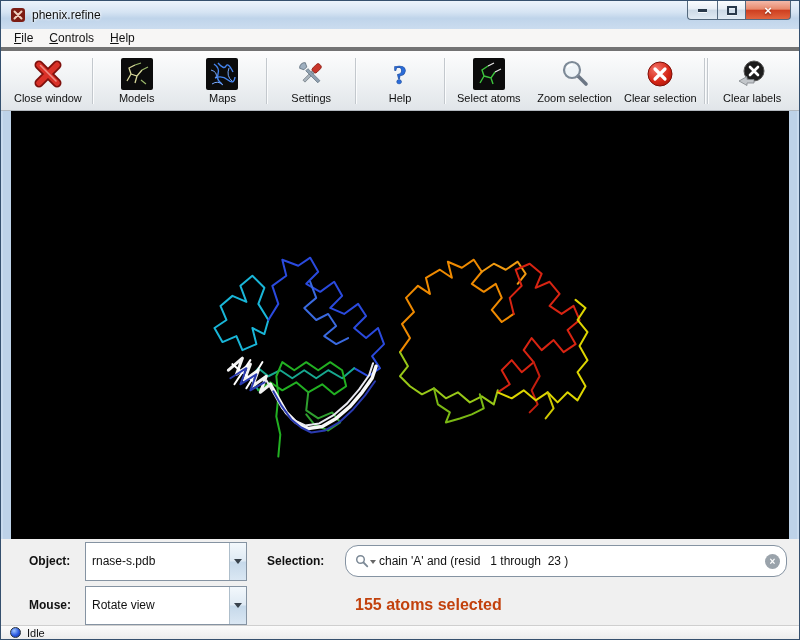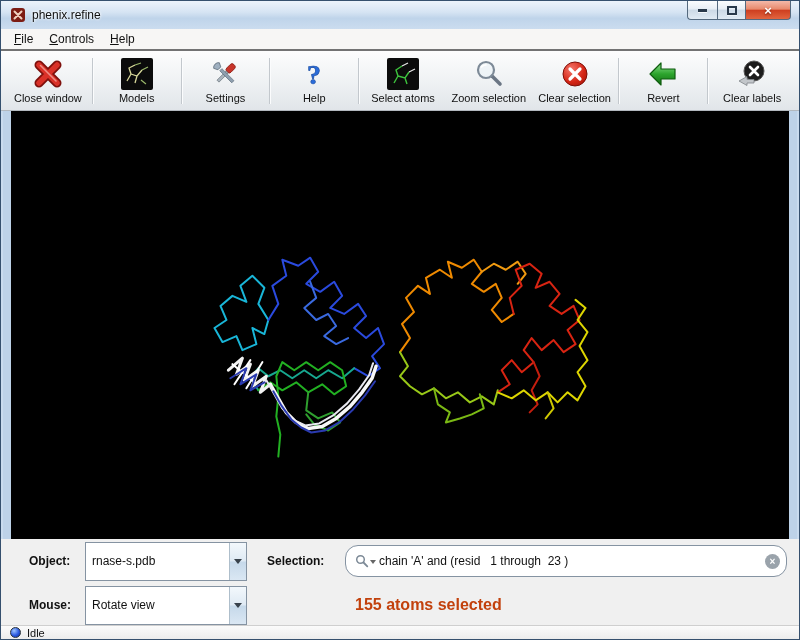--- a/index.html
+++ b/index.html
@@ -23,21 +23,21 @@
   .cap-btn.min { width:30px; border-radius:0 0 0 4px; border-right:none; }
   .cap-btn.max { width:28px; border-right:none; }
   .cap-btn.close { width:46px; border-radius:0 0 4px 0;
     background:linear-gradient(#f4b9a9,#e88a6d 45%,#ce3f20 52%,#e2653f);
     color:#fff; font-weight:bold; font-size:13px; text-shadow:0 1px 2px #7a1c08; }
   .glyph-min { width:9px; height:3px; background:#29394a; box-shadow:0 1px 0 rgba(255,255,255,.8); }
   .glyph-max { width:10px; height:9px; border:2px solid #29394a; box-shadow:0 1px 0 rgba(255,255,255,.6); }
 
   
   .menubar { height:22px; background:#f7f6f5; display:flex; align-items:center;
-    padding-left:5px; font-size:12px; color:#111; flex:0 0 auto; border-bottom:2px solid #737373; }
+    padding-left:5px; font-size:12px; color:#111; flex:0 0 auto; border-bottom:4px solid #737373; }
   .menu-item { padding:3px 8px; cursor:default; }
   .menu-item::first-letter { text-decoration:underline; }
 
   
   .toolbar { height:60px; flex:0 0 auto; display:flex; align-items:center; padding:2px 4px;
     background:linear-gradient(#fdfdfd,#eef1f3 55%,#e1e5e9);
     border-bottom:1px solid #b2b8be; }
   .tool-btn { flex:1; height:56px; display:flex; flex-direction:column; align-items:center;
     justify-content:center; gap:2px; cursor:default; min-width:0; }
   .tool-icon { width:34px; height:32px; display:flex; align-items:center; justify-content:center; }
@@ -125,20 +125,30 @@
       <span class="tool-icon">
         <svg viewBox="0 0 32 32" width="32" height="32">
           <rect x="0" y="0" width="32" height="32" rx="2" fill="#0b0b0b"></rect>
           <path d="M6 23 L10 16 L8 10 L14 7 M10 16 L16 18 L21 12 M16 18 L14 25" stroke="#d8d89a" fill="none" stroke-width="1.3"></path>
           <path d="M21 12 L27 9 M20 22 L25 26 M14 7 L20 5" stroke="#9ab86a" fill="none" stroke-width="1.2"></path>
         </svg>
       </span>
       <span class="tool-label">Models</span>
     </div>
 
+    <div class="tool-btn">
+      <span class="tool-icon">
+        <svg viewBox="0 0 32 32" width="32" height="32">
+          <rect x="0" y="0" width="32" height="32" rx="2" fill="#0b0b0b"></rect>
+          <path d="M8 6 Q14 10 12 16 T16 26 M12 5 Q18 12 20 8 T27 14 M9 20 Q16 17 22 22 T29 19" stroke="#4585ef" fill="none" stroke-width="1.4"></path>
+          <path d="M5 12 Q12 14 10 20 M23 10 Q20 18 26 23 M6 26 Q12 22 17 27" stroke="#78aaff" fill="none" stroke-width="1"></path>
+        </svg>
+      </span>
+      <span class="tool-label">Maps</span>
+    </div>
 
     <div class="tool-sep"></div>
 
     <div class="tool-btn">
       <span class="tool-icon">
         <svg viewBox="0 0 32 32" width="32" height="32">
           <g transform="rotate(45 16 16)">
             <rect x="13" y="3" width="6" height="10" rx="2.5" fill="#c8352a" stroke="#8a1c12" stroke-width="0.8"></rect>
             <rect x="14.7" y="13" width="2.8" height="13" fill="#aab4bd" stroke="#6e7880" stroke-width="0.7"></rect>
           </g>
@@ -198,35 +208,20 @@
           </defs>
           <circle cx="16" cy="16" r="12" fill="url(#rg-clear)" stroke="#7e0f08" stroke-width="1"></circle>
           <path d="M11 11 L21 21 M21 11 L11 21" stroke="#ffffff" stroke-width="3.2" stroke-linecap="round"></path>
         </svg>
       </span>
       <span class="tool-label">Clear selection</span>
     </div>
 
     <div class="tool-sep"></div>
 
-    <div class="tool-btn">
-      <span class="tool-icon">
-        <svg viewBox="0 0 32 32" width="32" height="32">
-          <defs>
-            <linearGradient id="lg-revert" x1="0" y1="0" x2="0" y2="1">
-              <stop offset="0" stop-color="#8fe08f"></stop>
-                <stop offset="0.5" stop-color="#2ca42c"></stop>
-                <stop offset="1" stop-color="#147014"></stop>
-            </linearGradient>
-          </defs>
-          <path d="M3 16 L14 5 L14 11 L28 11 L28 21 L14 21 L14 27 Z" fill="url(#lg-revert)" stroke="#0e5c0e" stroke-width="1.2" stroke-linejoin="round"></path>
-        </svg>
-      </span>
-      <span class="tool-label">Revert</span>
-    </div>
 
     <div class="tool-sep"></div>
 
     <div class="tool-btn">
       <span class="tool-icon">
         <svg viewBox="0 0 32 32" width="32" height="32">
           <circle cx="18" cy="13" r="10" fill="#1c1c1c" stroke="#555" stroke-width="1"></circle>
           <path d="M14 9 L22 17 M22 9 L14 17" stroke="#ffffff" stroke-width="2.6" stroke-linecap="round"></path>
           <path d="M3 23 L11 18.5 L11 21.5 L18 21.5 L18 25 L11 25 L11 27.5 Z" fill="#c2c6ca" stroke="#7e8488" stroke-width="0.8" stroke-linejoin="round"></path>
         </svg>

